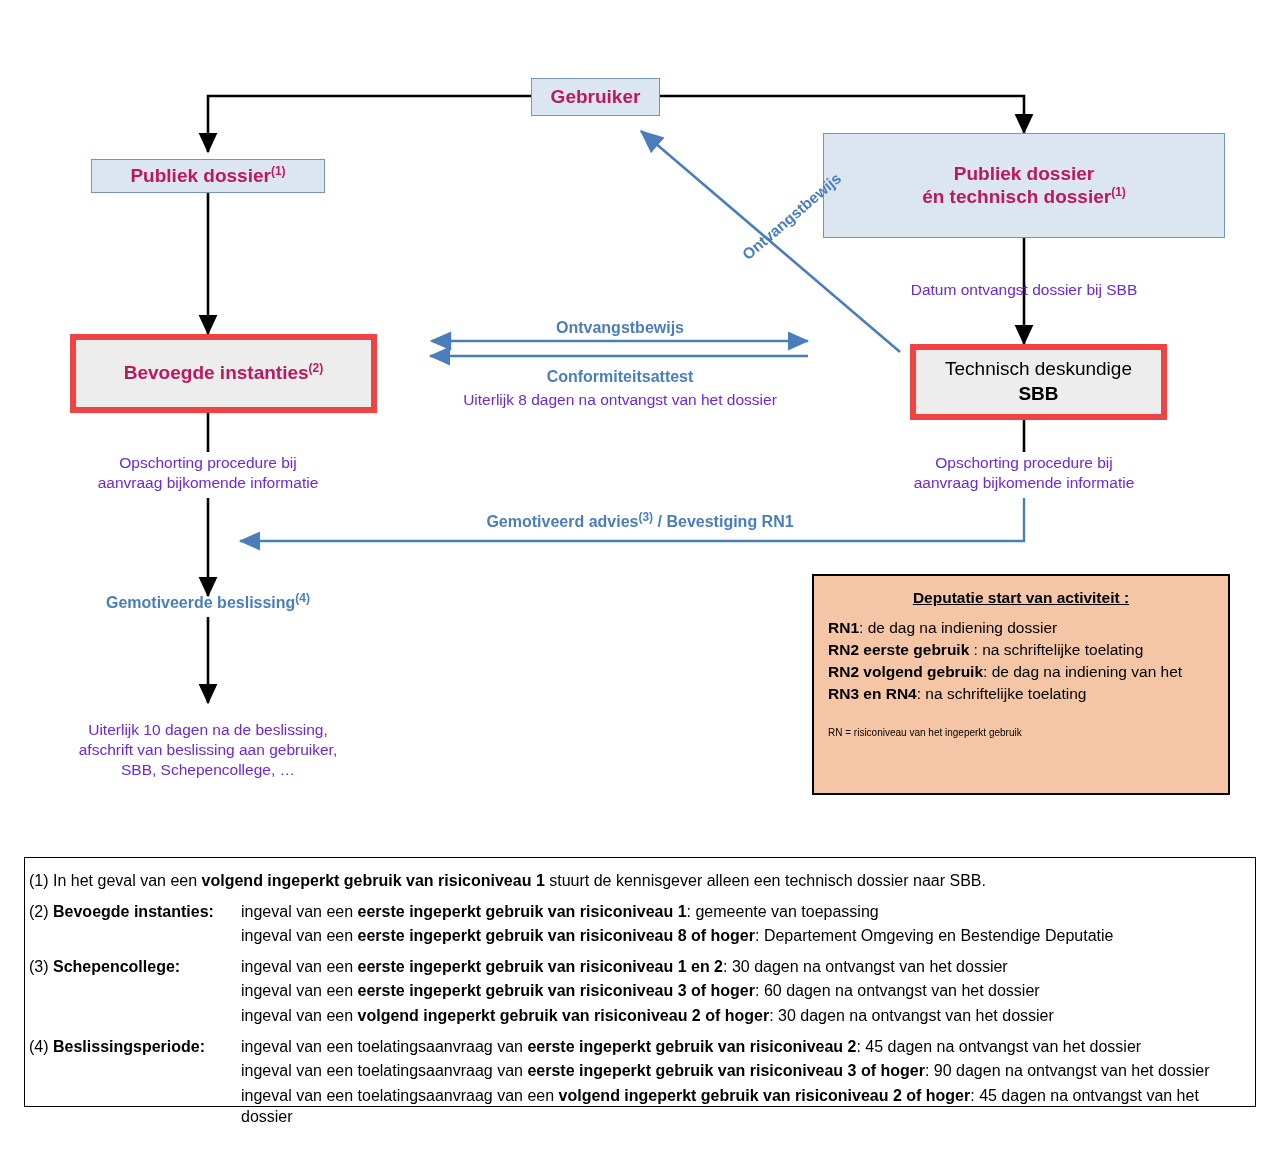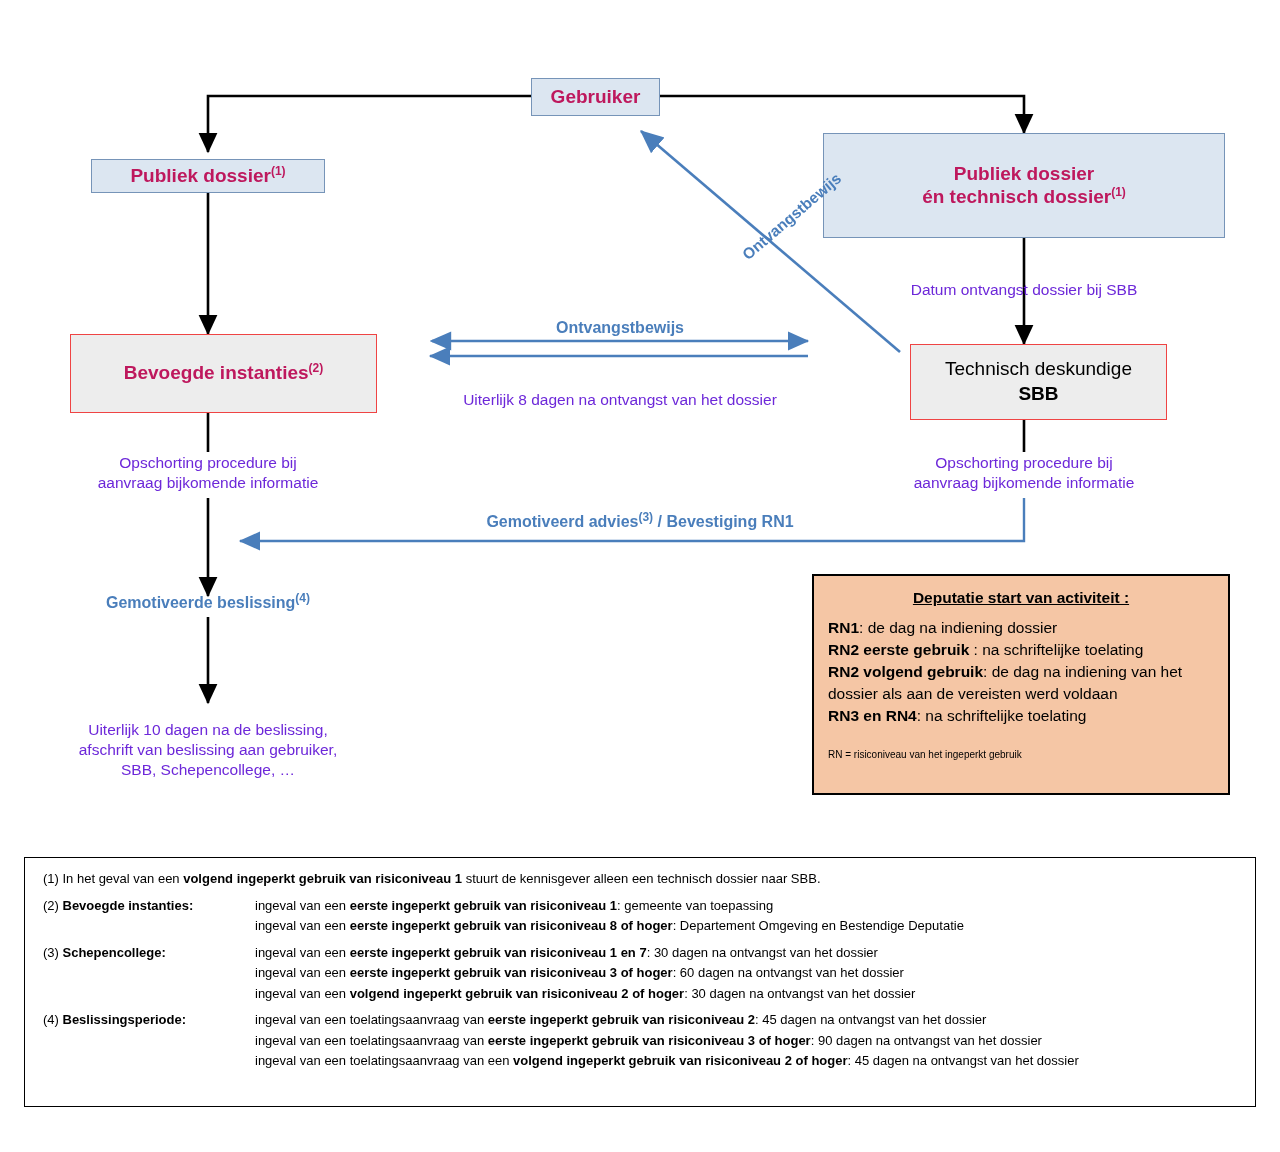--- a/index.html
+++ b/index.html
@@ -36,21 +36,21 @@
     justify-content: center;
     text-align: center;
     line-height: 1.25;
   }
   .node-blue {
     background: #DCE6F1;
     border: 1px solid #7694B8;
   }
   .node-gray {
     background: #EDEDED;
-    border: 1px solid #ef4444;
+    border: 6px solid #ef4444;
   }
   .node-title {
     font-weight: bold;
     font-size: 19px;
     color: #be185d;
   }
   .sup {
     font-size: 12px;
     vertical-align: super;
     font-weight: bold;
@@ -96,22 +96,22 @@
   .legend-line { margin-bottom: 1px; }
   .legend-note {
     margin-top: 21px;
     font-size: 10px;
   }
   
   .footnotes {
     position: absolute;
     border: 1px solid #000000;
     box-sizing: border-box;
-    padding: 12px 10px 12px 18px;
-    font-size: 13px;
+    padding: 12px 10px 12px 4px;
+    font-size: 16px;
     line-height: 1.35;
   }
   .fn-row {
     display: flex;
     margin-bottom: 9px;
   }
   .fn-row:last-child { margin-bottom: 0; }
   .fn-key {
     flex: 0 0 auto;
     width: 212px;
@@ -208,20 +208,21 @@
       <b>SBB</b>
     </span>
   </div>
 
   <div class="rot-label" style="left:739px; top:250px; transform: rotate(-40.5deg);">Ontvangstbewijs</div>
 
   <div class="label" style="left:874px; top:280px; width:300px;">Datum ontvangst dossier bij SBB</div>
 
   <div class="label label-blue-lg" style="left:420px; top:318px; width:400px;">Ontvangstbewijs</div>
 
+  <div class="label label-blue-lg" style="left:420px; top:367px; width:400px;">Conformiteitsattest</div>
 
   <div class="label" style="left:400px; top:390px; width:440px;">Uiterlijk 8 dagen na ontvangst van het dossier</div>
 
   <div class="label" style="left:58px; top:453px; width:300px;">
     <span>Opschorting procedure bij</span><br>
     <span>aanvraag bijkomende informatie</span>
   </div>
 
   <div class="label" style="left:874px; top:453px; width:300px;">
     <span>Opschorting procedure bij</span><br>
@@ -237,41 +238,40 @@
     <span>afschrift van beslissing aan gebruiker,</span><br>
     <span>SBB, Schepencollege, …</span>
   </div>
 
   <div class="legend-box" style="left:812px; top:574px; width:418px; height:221px;">
     <div class="legend-title">Deputatie start van activiteit :</div>
     <div id="legend-lines">
         <div class="legend-line"><b>RN1</b><span>: de dag na indiening dossier</span></div>
         <div class="legend-line"><b>RN2 eerste gebruik</b><span> : na schriftelijke toelating</span></div>
         <div class="legend-line"><b>RN2 volgend gebruik</b><span>: de dag na indiening van het</span></div>
-        <div class="legend-line"><span>dossier als aan de vereisten werd voldaan</span></div>
         <div class="legend-line"><b>RN3 en RN4</b><span>: na schriftelijke toelating</span></div>
       </div>
     <div class="legend-note">RN = risiconiveau van het ingeperkt gebruik</div>
   </div>
 
   <div class="footnotes" style="left:24px; top:857px; width:1232px; height:250px;" id="footnotes-box">
       <div class="fn-row">
         <div><span>(1) </span>In het geval van een <b>volgend ingeperkt gebruik van risiconiveau 1</b> stuurt de kennisgever alleen een technisch dossier naar SBB.</div>
       </div>
       <div class="fn-row">
         <div class="fn-key">(2) <b>Bevoegde instanties:</b></div>
         <div class="fn-vals">
           <div class="fn-val">ingeval van een <b>eerste ingeperkt gebruik van risiconiveau 1</b>: gemeente van toepassing</div>
           <div class="fn-val">ingeval van een <b>eerste ingeperkt gebruik van risiconiveau 8 of hoger</b>: Departement Omgeving en Bestendige Deputatie</div>
         </div>
       </div>
       <div class="fn-row">
         <div class="fn-key">(3) <b>Schepencollege:</b></div>
         <div class="fn-vals">
-          <div class="fn-val">ingeval van een <b>eerste ingeperkt gebruik van risiconiveau 1 en 7</b>: 30 dagen na ontvangst van het dossier</div>
+          <div class="fn-val">ingeval van een <b>eerste ingeperkt gebruik van risiconiveau 1 en 2</b>: 30 dagen na ontvangst van het dossier</div>
           <div class="fn-val">ingeval van een <b>eerste ingeperkt gebruik van risiconiveau 3 of hoger</b>: 60 dagen na ontvangst van het dossier</div>
           <div class="fn-val">ingeval van een <b>volgend ingeperkt gebruik van risiconiveau 2 of hoger</b>: 30 dagen na ontvangst van het dossier</div>
         </div>
       </div>
       <div class="fn-row">
         <div class="fn-key">(4) <b>Beslissingsperiode:</b></div>
         <div class="fn-vals">
           <div class="fn-val">ingeval van een toelatingsaanvraag van <b>eerste ingeperkt gebruik van risiconiveau 2</b>: 45 dagen na ontvangst van het dossier</div>
           <div class="fn-val">ingeval van een toelatingsaanvraag van <b>eerste ingeperkt gebruik van risiconiveau 3 of hoger</b>: 90 dagen na ontvangst van het dossier</div>
           <div class="fn-val">ingeval van een toelatingsaanvraag van een <b>volgend ingeperkt gebruik van risiconiveau 2 of hoger</b>: 45 dagen na ontvangst van het dossier</div>

